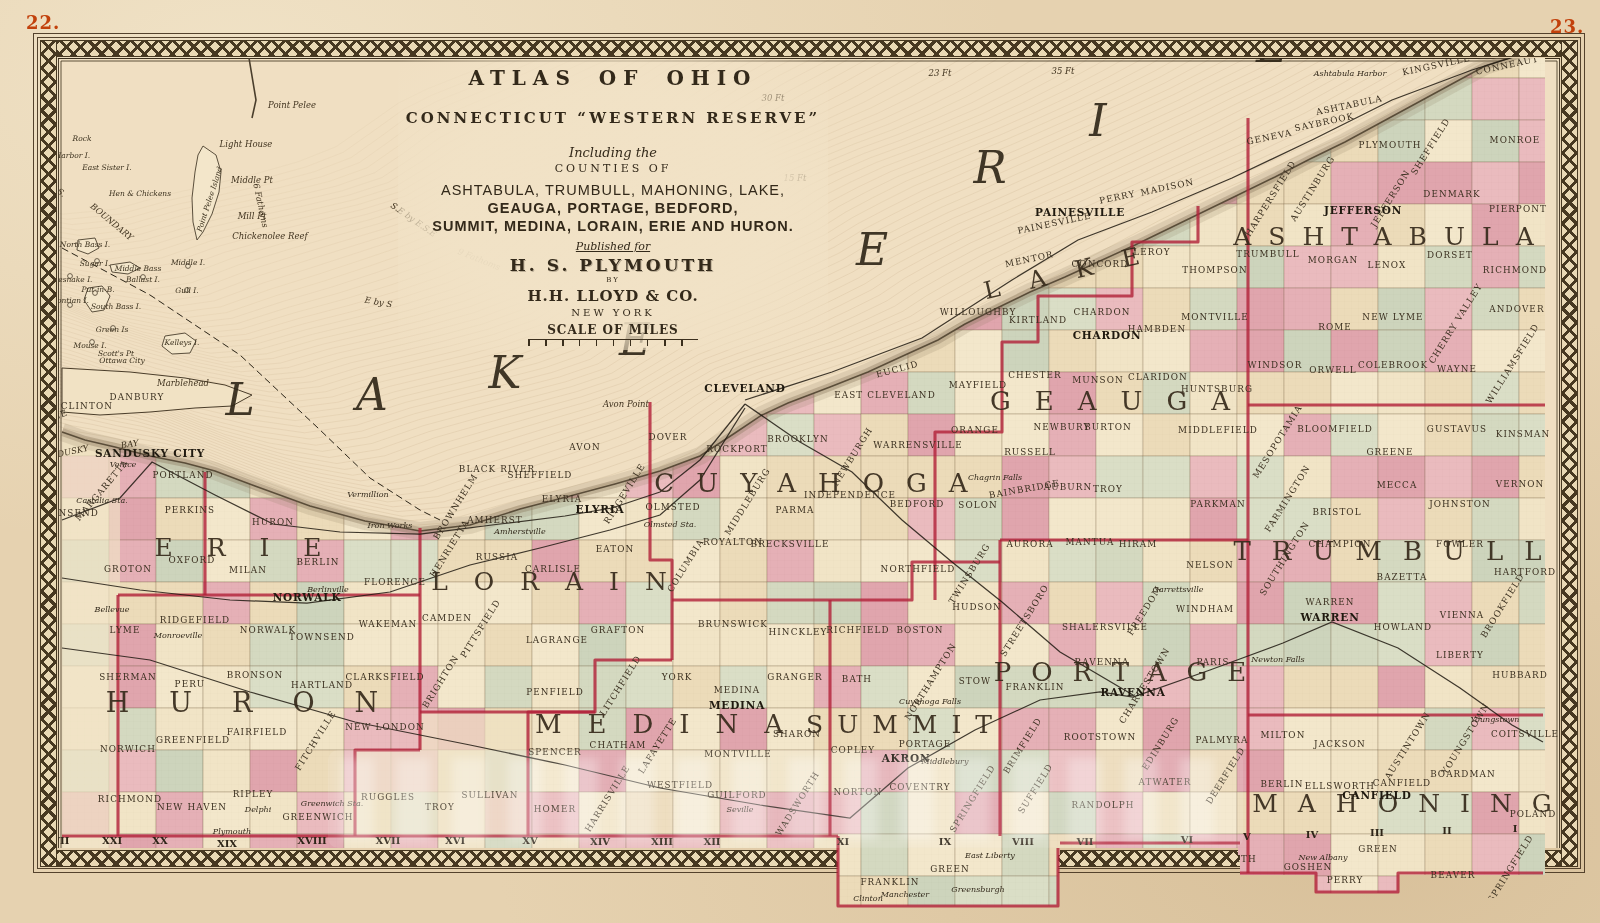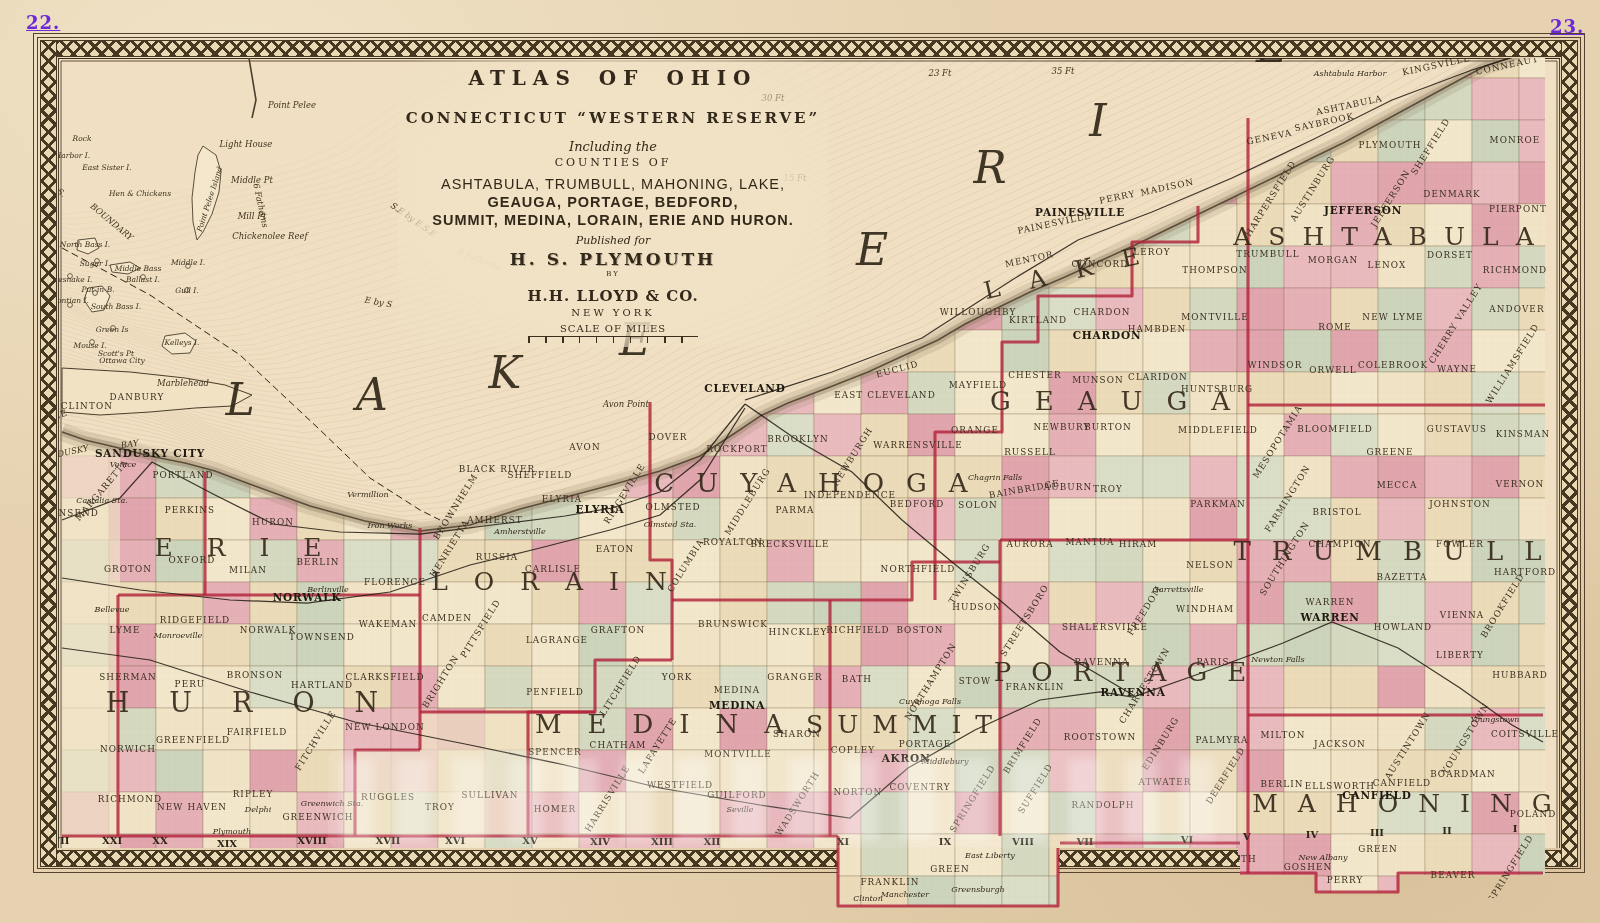--- a/index.html
+++ b/index.html
@@ -4,21 +4,21 @@
 <style>
   html,body{margin:0;padding:0;}
   body{
     width:1600px;height:923px;position:relative;overflow:hidden;
     background:
       radial-gradient(ellipse at 15% 8%, #f0e2c6 0%, rgba(240,226,198,0) 40%),
       radial-gradient(ellipse at 85% 90%, #d8c09a 0%, rgba(216,192,154,0) 45%),
       #e6d2b0;
     font-family:"DejaVu Serif", serif;
   }
-  .pagenum{position:absolute;font-size:18px;font-weight:bold;color:#6d28d9;letter-spacing:1px;text-decoration:underline;}
+  .pagenum{position:absolute;font-size:18px;font-weight:bold;color:#c2410c;letter-spacing:1px;}
   .pagenum.left{left:26px;top:12px;}
   .pagenum.right{left:1550px;top:16px;}
   .frame-outer{position:absolute;left:33px;top:33px;width:1550px;height:838px;border:1.5px solid #54422c;}
   .frame-outer2{position:absolute;left:37px;top:37px;width:1542px;height:830px;border:1px solid #54422c;}
   .band{position:absolute;background-color:#e9d8b4;border:1px solid #473821;
     background-image:
       repeating-linear-gradient(45deg, rgba(60,46,24,0) 0 3px, #473821 3px 6px, rgba(60,46,24,0) 6px 10px),
       repeating-linear-gradient(-45deg, rgba(60,46,24,0) 0 3px, #473821 3px 6px, rgba(60,46,24,0) 6px 10px);
   }
   .band-top{left:40px;top:40px;width:1536px;height:15px;}
@@ -26,31 +26,31 @@
   .band-left{left:40px;top:40px;width:15px;height:825px;}
   .band-right{left:1561px;top:40px;width:15px;height:825px;}
   #map-svg{position:absolute;left:0;top:0;width:1600px;height:923px;}
   .title-block{
     position:absolute;left:398px;top:60px;width:430px;text-align:center;color:#33291a;
     background:radial-gradient(ellipse at center, rgba(241,226,198,.95) 55%, rgba(241,226,198,0) 100%);
     padding:6px 0 4px 0;
   }
   .tb1{font-size:20px;font-weight:bold;letter-spacing:7px;word-spacing:8px;text-align:center;}
   .tb2{font-size:15px;font-weight:bold;letter-spacing:3px;margin-top:19px;text-align:center;}
-  .tb3{font-size:13px;font-style:italic;margin-top:12px;}
+  .tb3{font-size:13px;font-style:italic;margin-top:18px;}
   .tb4{font-size:11px;letter-spacing:3px;margin-top:2px;}
   .tb5{font-family:"Liberation Sans",sans-serif;font-size:14.5px;font-weight:normal;letter-spacing:1px;margin-top:7px;}
   .tb6,.tb7{font-family:"Liberation Sans",sans-serif;font-size:14.5px;font-weight:bold;letter-spacing:1px;margin-top:2px;}
-  .tb8{font-size:11px;font-style:italic;margin-top:6px;}
+  .tb8{font-size:11px;font-style:italic;margin-top:6px;text-decoration:underline;}
   .tb9{font-size:17px;font-weight:bold;letter-spacing:3px;margin-top:2px;text-shadow:1px 1px 0 rgba(51,41,26,.28);}
   .tb10{font-size:7px;letter-spacing:2px;margin-top:1px;}
-  .tb11{font-size:15px;font-weight:bold;letter-spacing:1px;margin-top:9px;}
+  .tb11{font-size:15px;font-weight:bold;letter-spacing:1px;margin-top:3px;}
   .tb12{font-size:10px;letter-spacing:3px;margin-top:2px;}
   .scalebar{margin-top:5px;}
-  .scale-label{font-size:10px;letter-spacing:1px;}
+  .scale-label{font-size:12px;letter-spacing:1px;font-weight:bold;}
   .scale-rule{width:170px;height:6px;margin:2px auto 0 auto;border-top:1.5px solid #3b2f1d;
     background:repeating-linear-gradient(90deg,#3b2f1d 0 1.5px, rgba(0,0,0,0) 1.5px 17px);}
   .watermark{position:absolute;left:328px;top:750px;width:915px;height:98px;border-radius:10px;
     background:rgba(255,255,255,.10);overflow:hidden;pointer-events:none;}
   .watermark::before{content:"";position:absolute;top:8px;bottom:8px;left:12px;right:12px;
     background:repeating-linear-gradient(90deg, rgba(255,255,255,.30) 0 34px, rgba(255,255,255,0) 34px 56px);
     filter:blur(5px);}
 </style>
 </head>
 <body>

